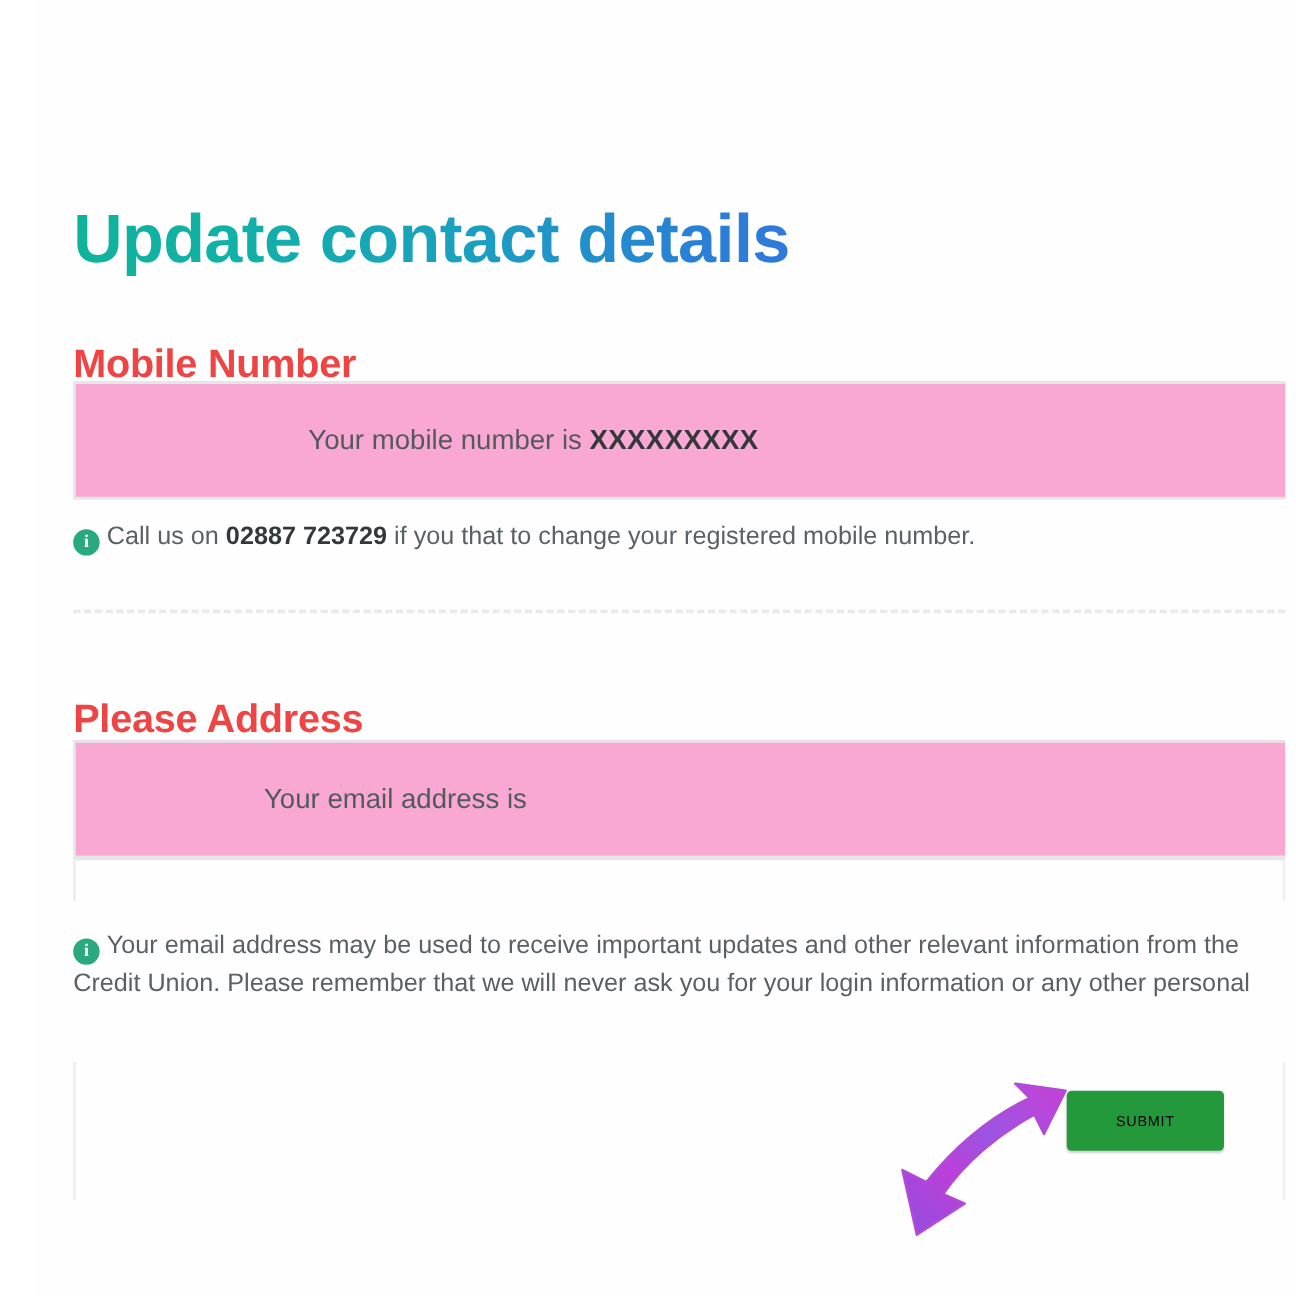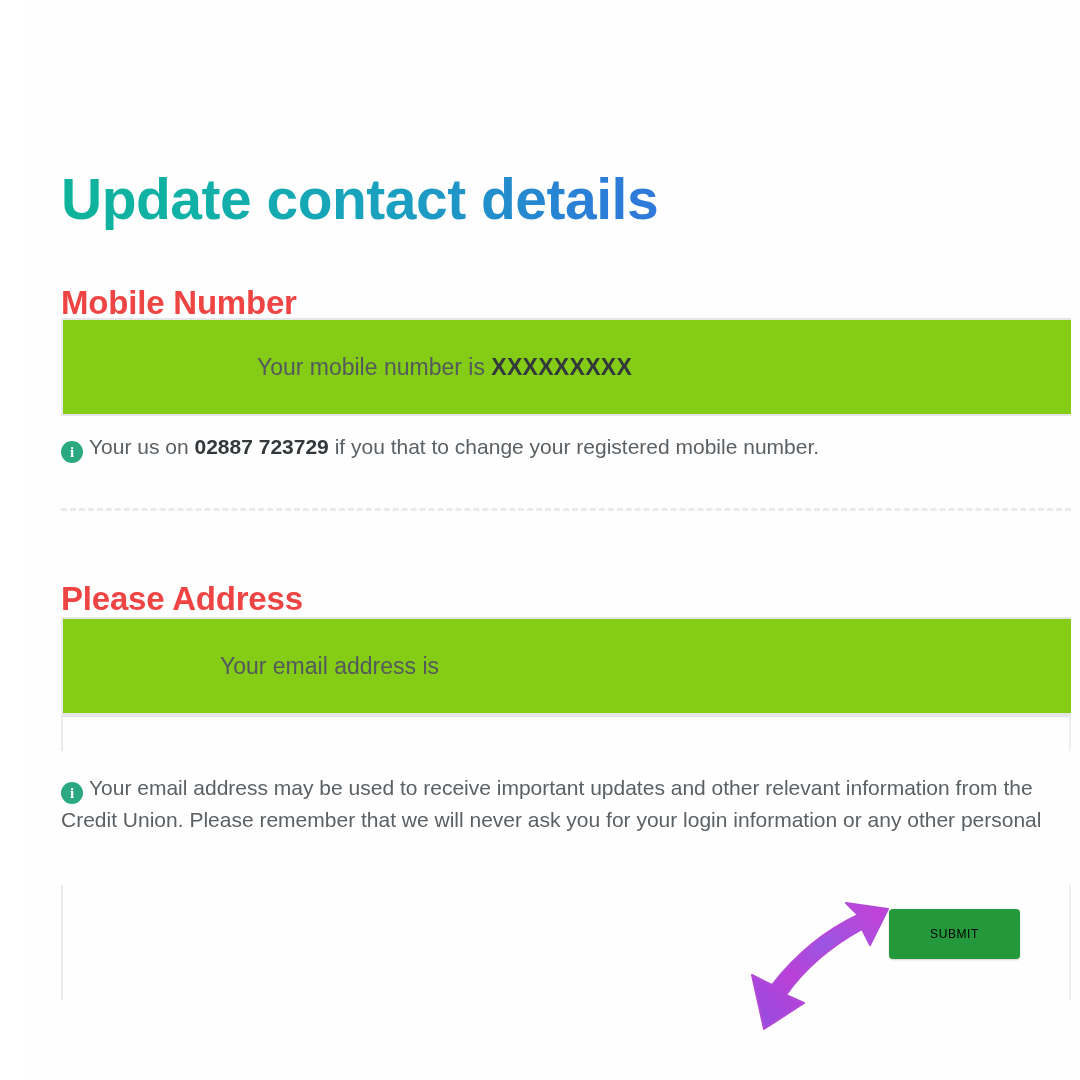--- a/index.html
+++ b/index.html
@@ -52,21 +52,21 @@
     letter-spacing: -0.2px;
     white-space: nowrap;
   }
   #mobile-heading { top: 257px; }
   #email-heading  { top: 553px; }
 
   
   .field-box {
     position: absolute;
     left: 33px;
-    background: #84cc16;
+    background: #f9a8d4;
     border-top: 2px solid #e4e6e8;
     border-bottom: 2px solid #e4e6e8;
     border-left: 2px solid #e9ebec;
     box-sizing: border-box;
   }
   #mobile-field {
     top: 318px;
     width: 1010px;
     height: 98px;
   }
@@ -194,21 +194,21 @@
 
   <h2 class="section-heading" id="mobile-heading">Mobile Number</h2>
 
   <div class="field-box" id="mobile-field">
     <div class="field-value">
       <span>Your mobile number is </span><span class="masked">XXXXXXXXX</span>
     </div>
   </div>
 
   <div class="info-note" id="mobile-note">
-    <span class="info-icon">i</span><span>Your us on </span><span class="note-strong">02887 723729</span><span> if you that to change your registered mobile number.</span>
+    <span class="info-icon">i</span><span>Call us on </span><span class="note-strong">02887 723729</span><span> if you that to change your registered mobile number.</span>
   </div>
 
   <div class="divider"></div>
 
   <h2 class="section-heading" id="email-heading">Please Address</h2>
 
   <div class="field-box" id="email-field">
     <div class="field-value">
       <span>Your email address is</span>
     </div>

